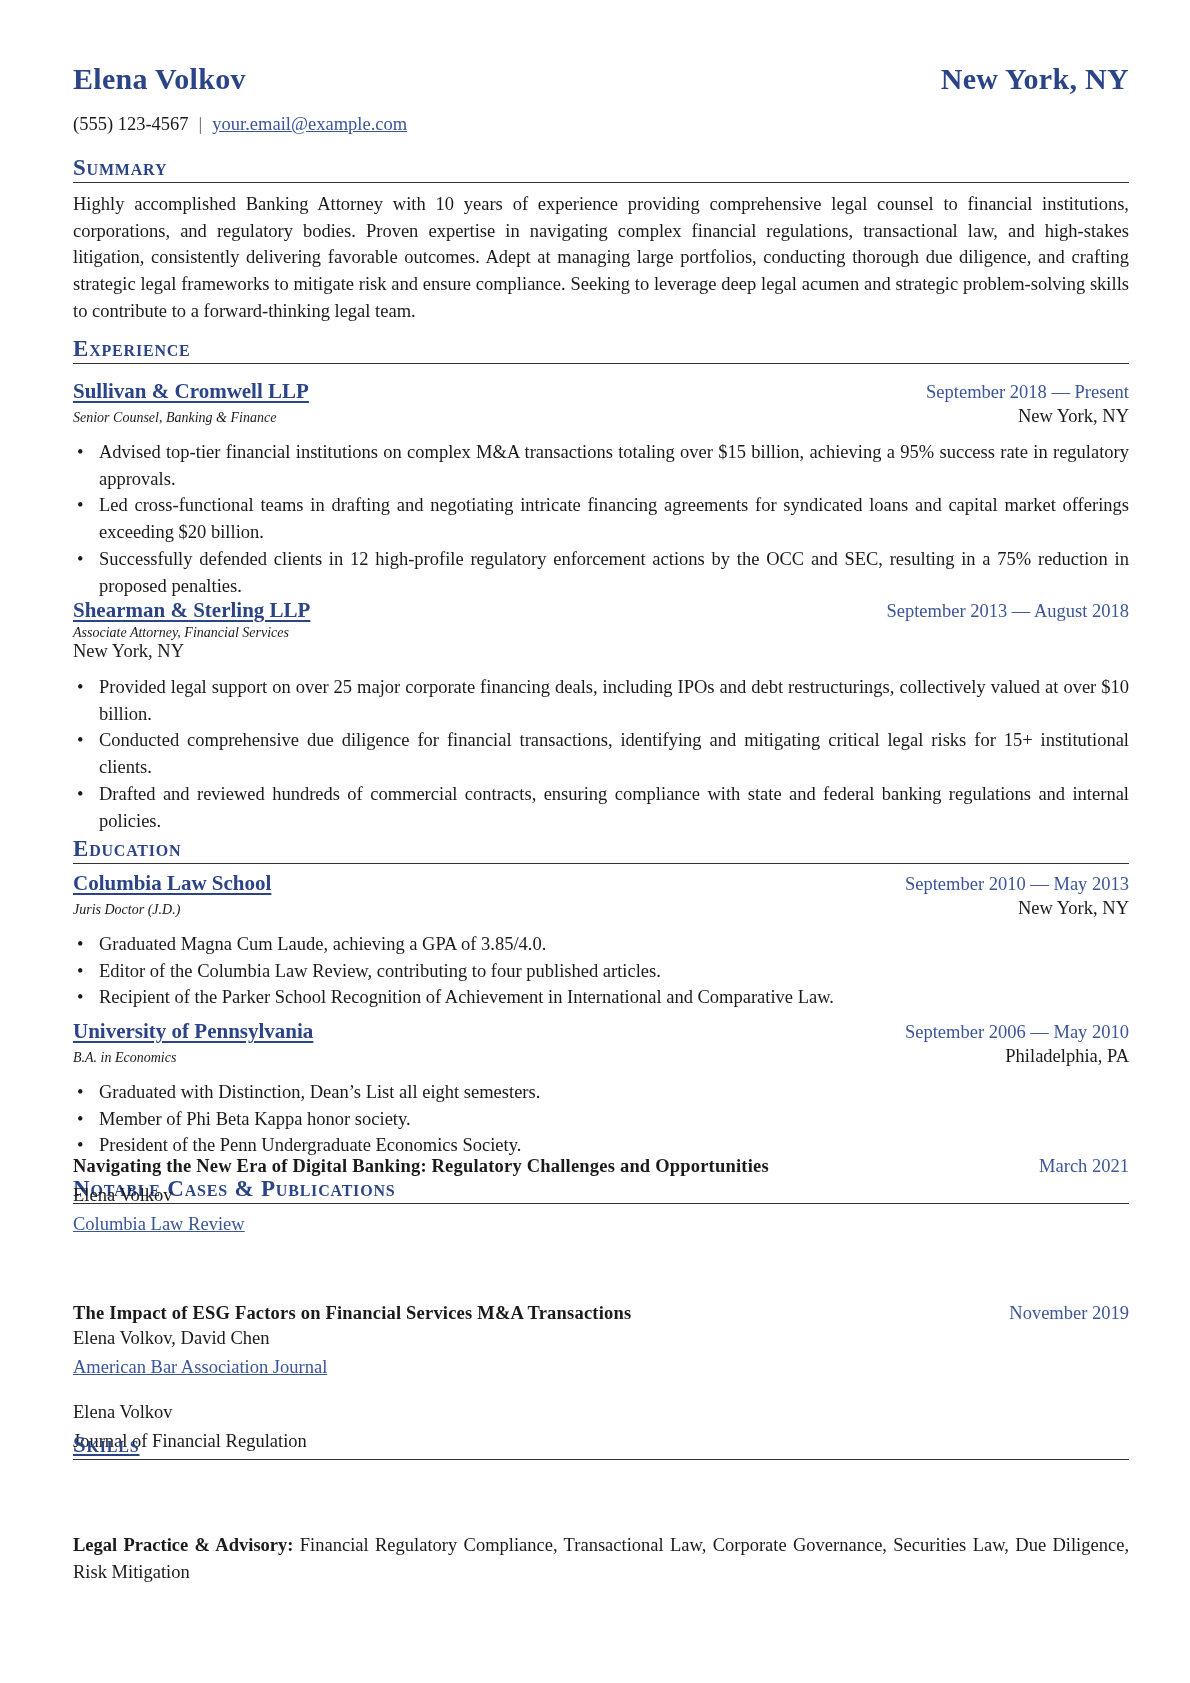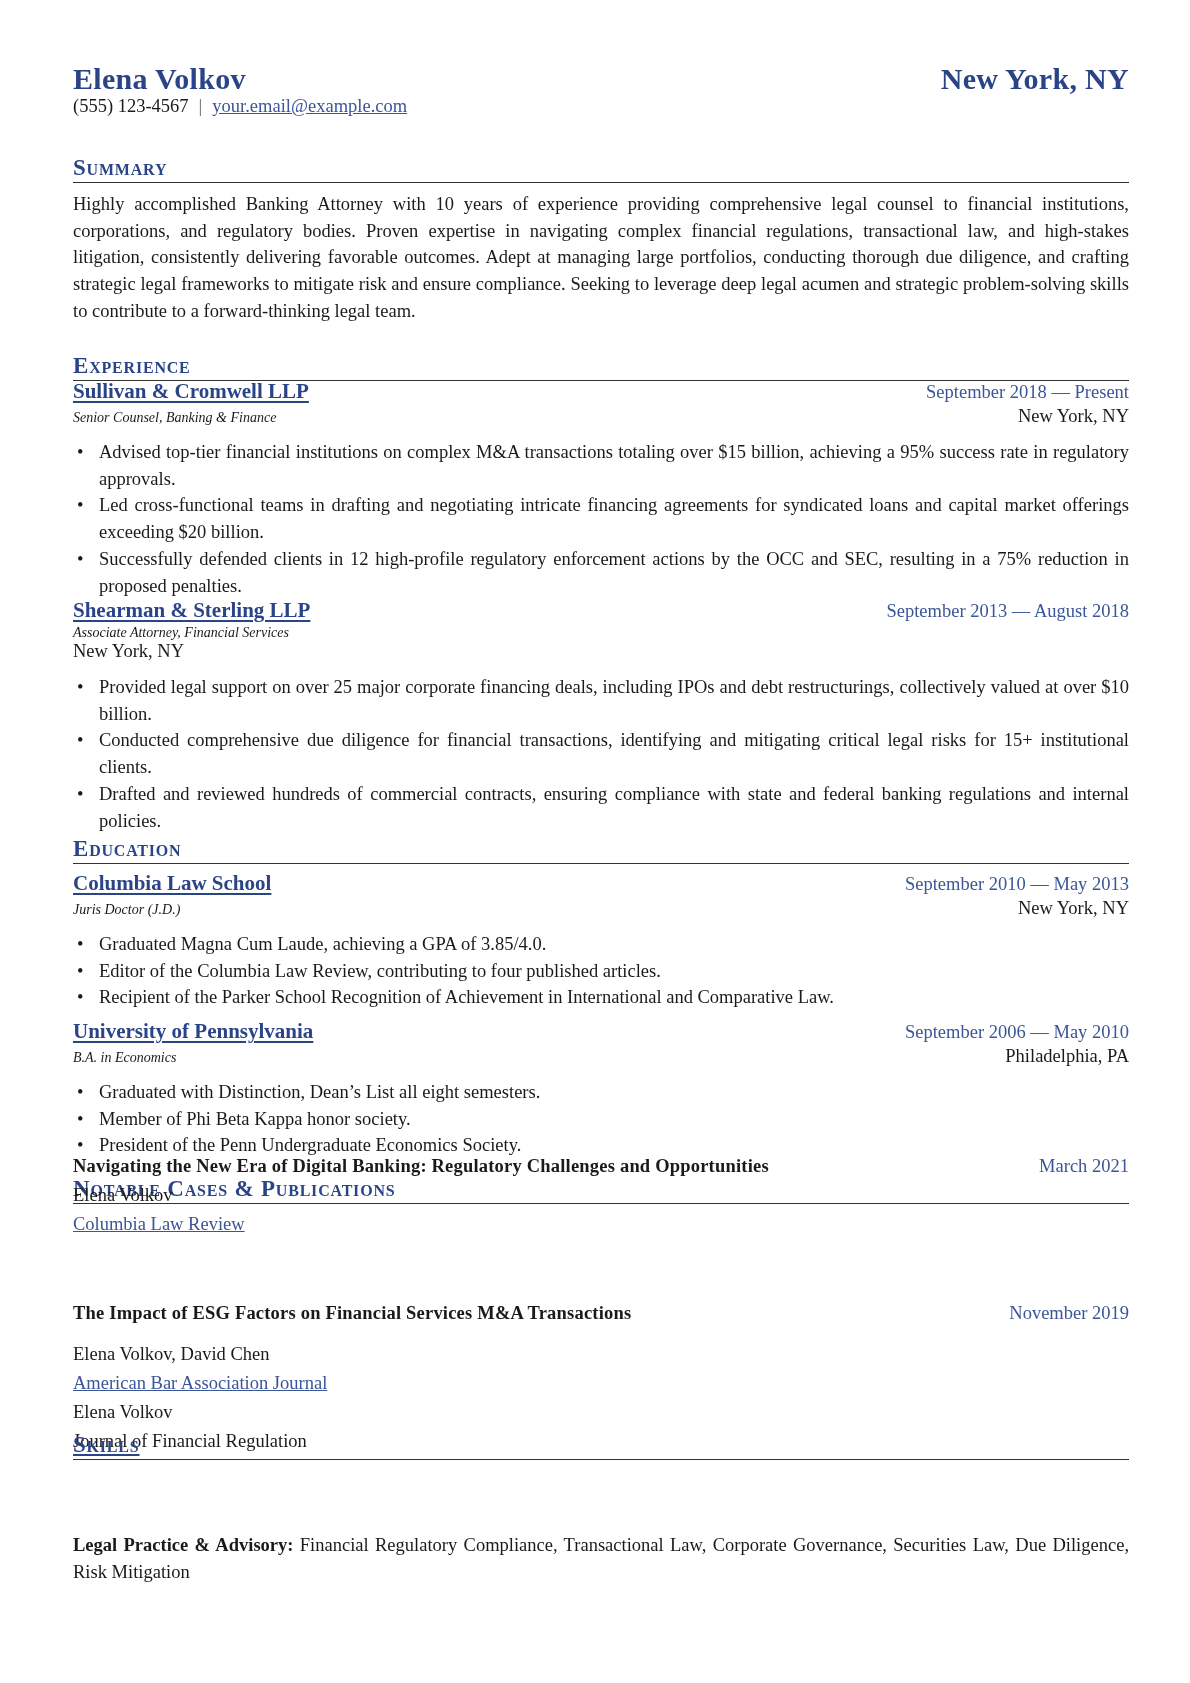--- a/index.html
+++ b/index.html
@@ -29,28 +29,28 @@
 </style>
 </head>
 <body>
 
 <div class="page">
 
   <div class="abs row" style="top:62px;">
     <span class="name">Elena Volkov</span>
     <span class="name">New York, NY</span>
   </div>
-  <div class="abs contact" style="top:96px;">
+  <div class="abs contact" style="top:114px;">
     <span>(555) 123-4567</span><span class="sep">|</span><a>your.email@example.com</a>
   </div>
 
   <div class="abs sec" style="top:155px;">Summary</div>
   <div class="abs para" style="top:191px;">Highly accomplished Banking Attorney with 10 years of experience providing comprehensive legal counsel to financial institutions, corporations, and regulatory bodies. Proven expertise in navigating complex financial regulations, transactional law, and high-stakes litigation, consistently delivering favorable outcomes. Adept at managing large portfolios, conducting thorough due diligence, and crafting strategic legal frameworks to mitigate risk and ensure compliance. Seeking to leverage deep legal acumen and strategic problem-solving skills to contribute to a forward-thinking legal team.</div>
 
-  <div class="abs sec" style="top:336px;margin-top:17px;">Experience</div>
+  <div class="abs sec" style="top:336px;">Experience</div>
 
   <div class="abs" style="top:371px;margin-top:8px;">
     <div class="row">
       <span class="org">Sullivan &amp; Cromwell LLP</span>
       <span class="date">September 2018 — Present</span>
     </div>
     <div class="row" style="margin-top:2px;">
       <span class="sub">Senior Counsel, Banking &amp; Finance</span>
       <span class="loc">New York, NY</span>
     </div>
@@ -120,21 +120,21 @@
     </div>
     <div class="pline" style="margin-top:8px;">Elena Volkov</div>
     <div style="margin-top:8px;"><a class="plink">Columbia Law Review</a></div>
   </div>
 
   <div class="abs" style="top:1303px;">
     <div class="row">
       <span class="ptitle">The Impact of ESG Factors on Financial Services M&amp;A Transactions</span>
       <span class="date">November 2019</span>
     </div>
-    <div class="pline" style="margin-top:20px;">Elena Volkov, David Chen</div>
+    <div class="pline" style="margin-top:4px;">Elena Volkov, David Chen</div>
     <div style="margin-top:8px;"><a class="plink">American Bar Association Journal</a></div>
   </div>
 
   <div class="abs" style="top:1394px;">
     <div class="pline" style="margin-top:8px;">Elena Volkov</div>
     <div class="pline" style="margin-top:8px;">Journal of Financial Regulation</div>
   </div>
 
   <div class="abs sec" style="top:1432px;text-decoration:underline;">Skills</div>
   <div class="abs para skill" style="top:1532px;">

